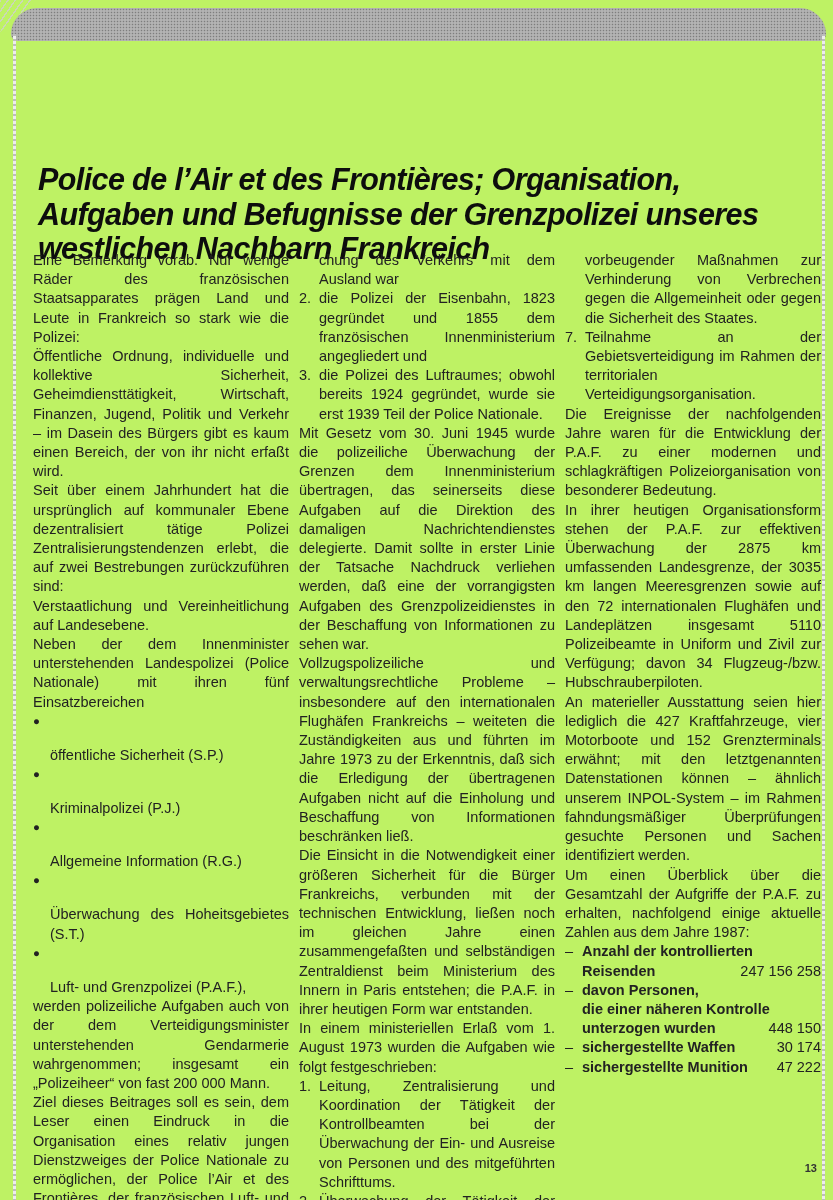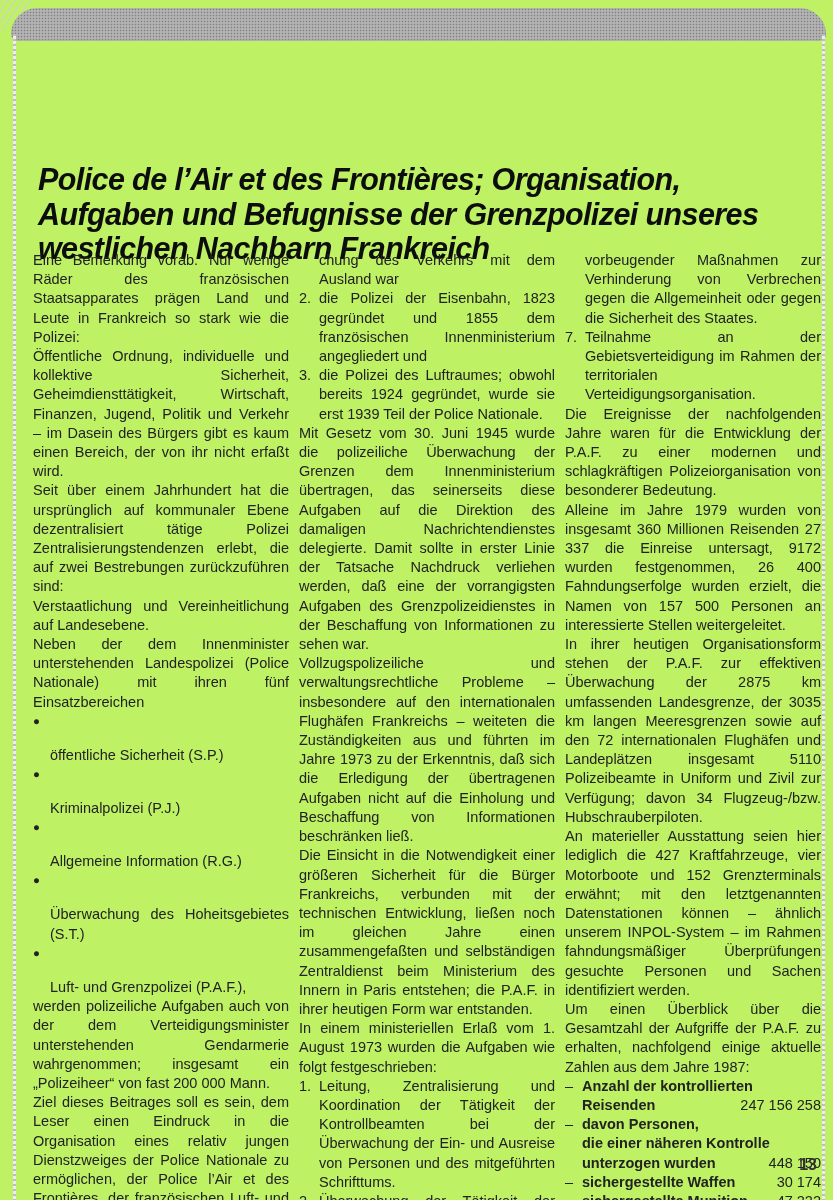--- a/index.html
+++ b/index.html
@@ -34,21 +34,21 @@
   .bullet-text{flex:1;text-align:justify;margin-top:34px;}
   .num-item{display:flex;margin:0;}
   .num-label{flex:none;width:20px;}
   .num-text{flex:1;text-align:justify;}
   .stats{margin:0;}
   .stat-row{display:flex;margin:0;}
   .stat-dash{flex:none;width:17px;}
   .stat-label{flex:1;text-align:left;font-weight:bold;}
   .stat-value{flex:none;text-align:left;}
   
-  .page-number{position:absolute;right:16px;bottom:26px;font-size:16px;
+  .page-number{position:absolute;right:16px;bottom:26px;font-size:11px;
         font-weight:bold;color:#333;}
 </style>
 </head>
 <body>
 
 <div class="page">
   <div class="corner-hatch"></div>
   <div class="top-band"></div>
   <div class="rail rail-left"></div>
   <div class="rail rail-right"></div>
@@ -111,21 +111,20 @@
           <span class="num-text">Überwachung der Tätigkeit der zivilen Luftfahrt.</span>
         </div>
       </div>
     <div class="column">
         <p class="para cont">vorbeugender Maßnahmen zur Verhinderung von Verbrechen gegen die Allgemeinheit oder gegen die Sicherheit des Staates.</p>
         <div class="num-item">
           <span class="num-label">7.</span>
           <span class="num-text">Teilnahme an der Gebietsverteidigung im Rahmen der territorialen Verteidigungsorganisation.</span>
         </div>
         <p class="para">Die Ereignisse der nachfolgenden Jahre waren für die Entwicklung der P.A.F. zu einer modernen und schlagkräftigen Polizeiorganisation von besonderer Bedeutung.</p>
-        <p class="para">Alleine im Jahre 1979 wurden von insgesamt 360 Millionen Reisenden 27 337 die Einreise untersagt, 9172 wurden festgenommen, 26 400 Fahndungserfolge wurden erzielt, die Namen von 157 500 Personen an interessierte Stellen weitergeleitet.</p>
         <p class="para">In ihrer heutigen Organisationsform stehen der P.A.F. zur effektiven Überwachung der 2875 km umfassenden Landesgrenze, der 3035 km langen Meeresgrenzen sowie auf den 72 internationalen Flughäfen und Landeplätzen insgesamt 5110 Polizeibeamte in Uniform und Zivil zur Verfügung; davon 34 Flugzeug-/bzw. Hubschrauberpiloten.</p>
         <p class="para">An materieller Ausstattung seien hier lediglich die 427 Kraftfahrzeuge, vier Motorboote und 152 Grenzterminals erwähnt; mit den letztgenannten Datenstationen können – ähnlich unserem INPOL-System – im Rahmen fahndungsmäßiger Überprüfungen gesuchte Personen und Sachen identifiziert werden.</p>
         <p class="para">Um einen Überblick über die Gesamtzahl der Aufgriffe der P.A.F. zu erhalten, nachfolgend einige aktuelle Zahlen aus dem Jahre 1987:</p>
         <div class="stats">
           <div class="stat-row">
             <span class="stat-dash">–</span>
             <span class="stat-label">Anzahl der kontrollierten</span>
           </div>
           <div class="stat-row">
             <span class="stat-dash"></span>

